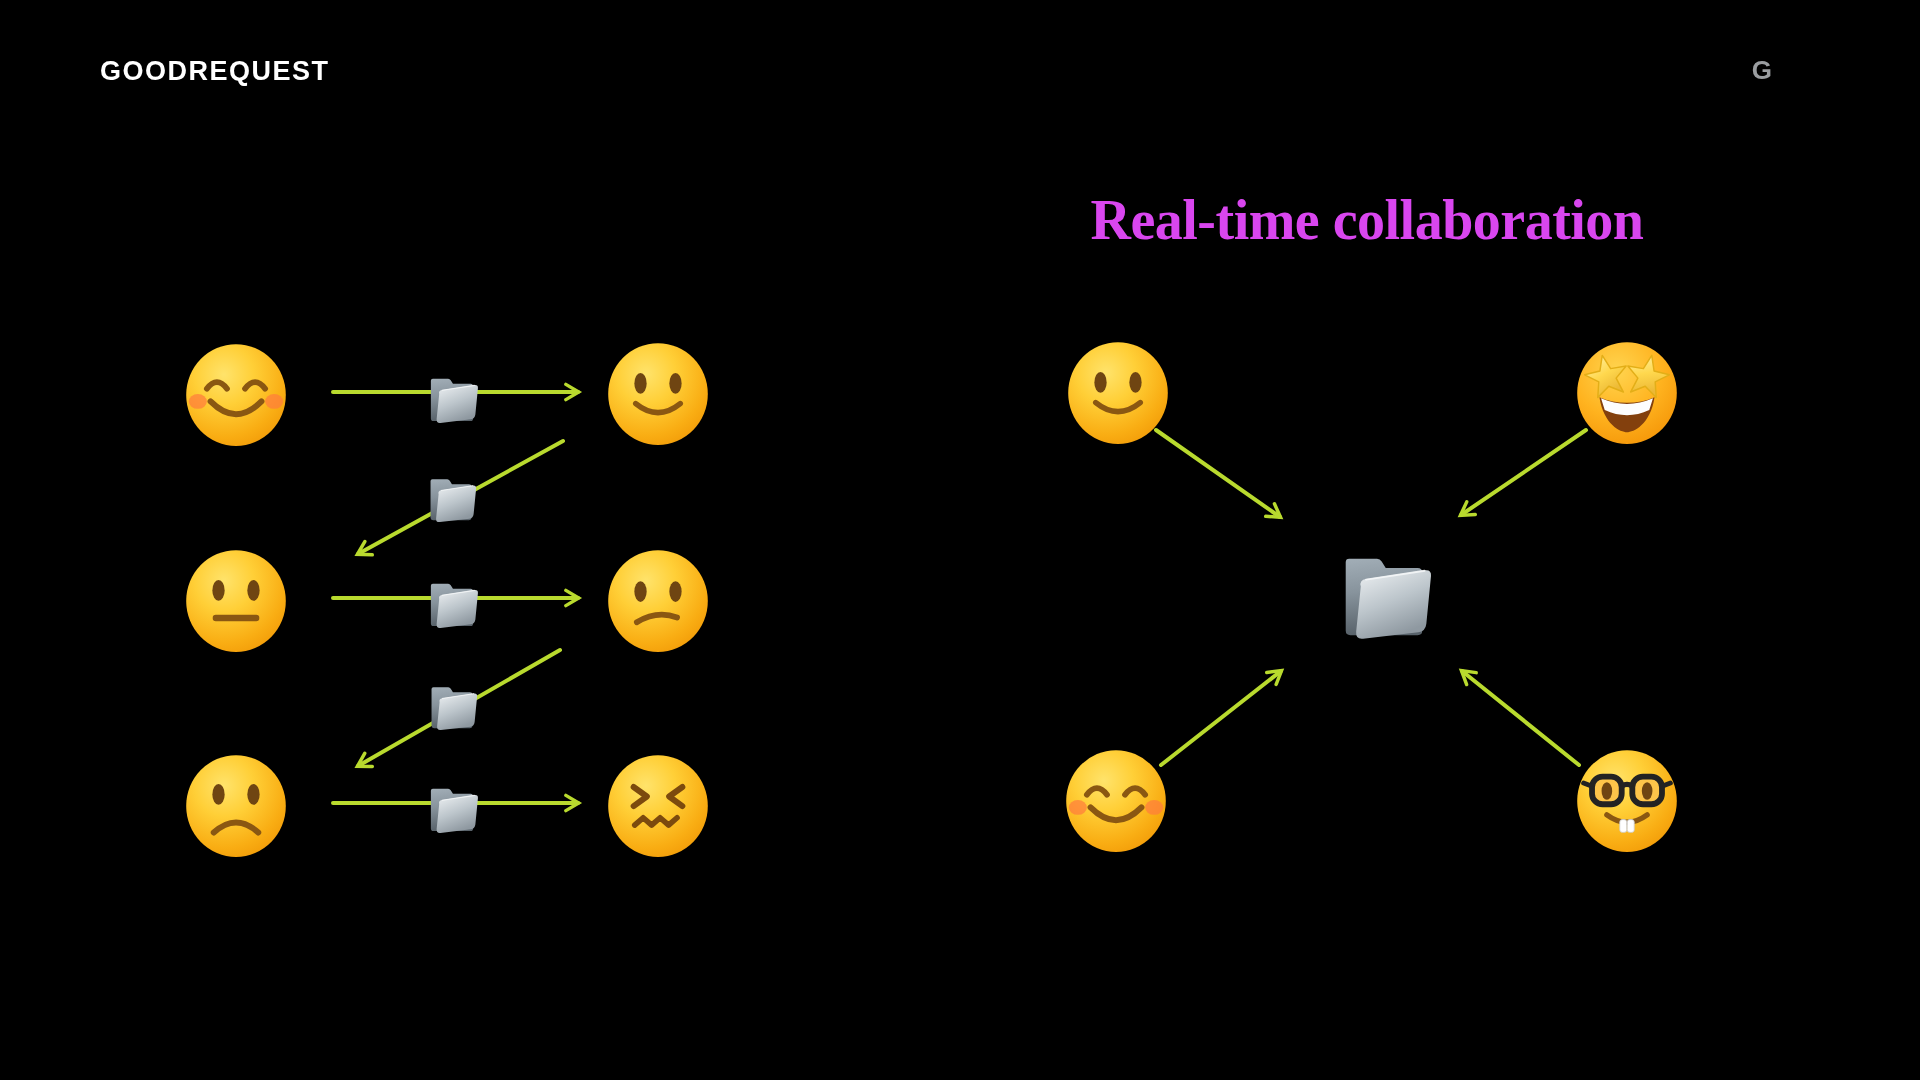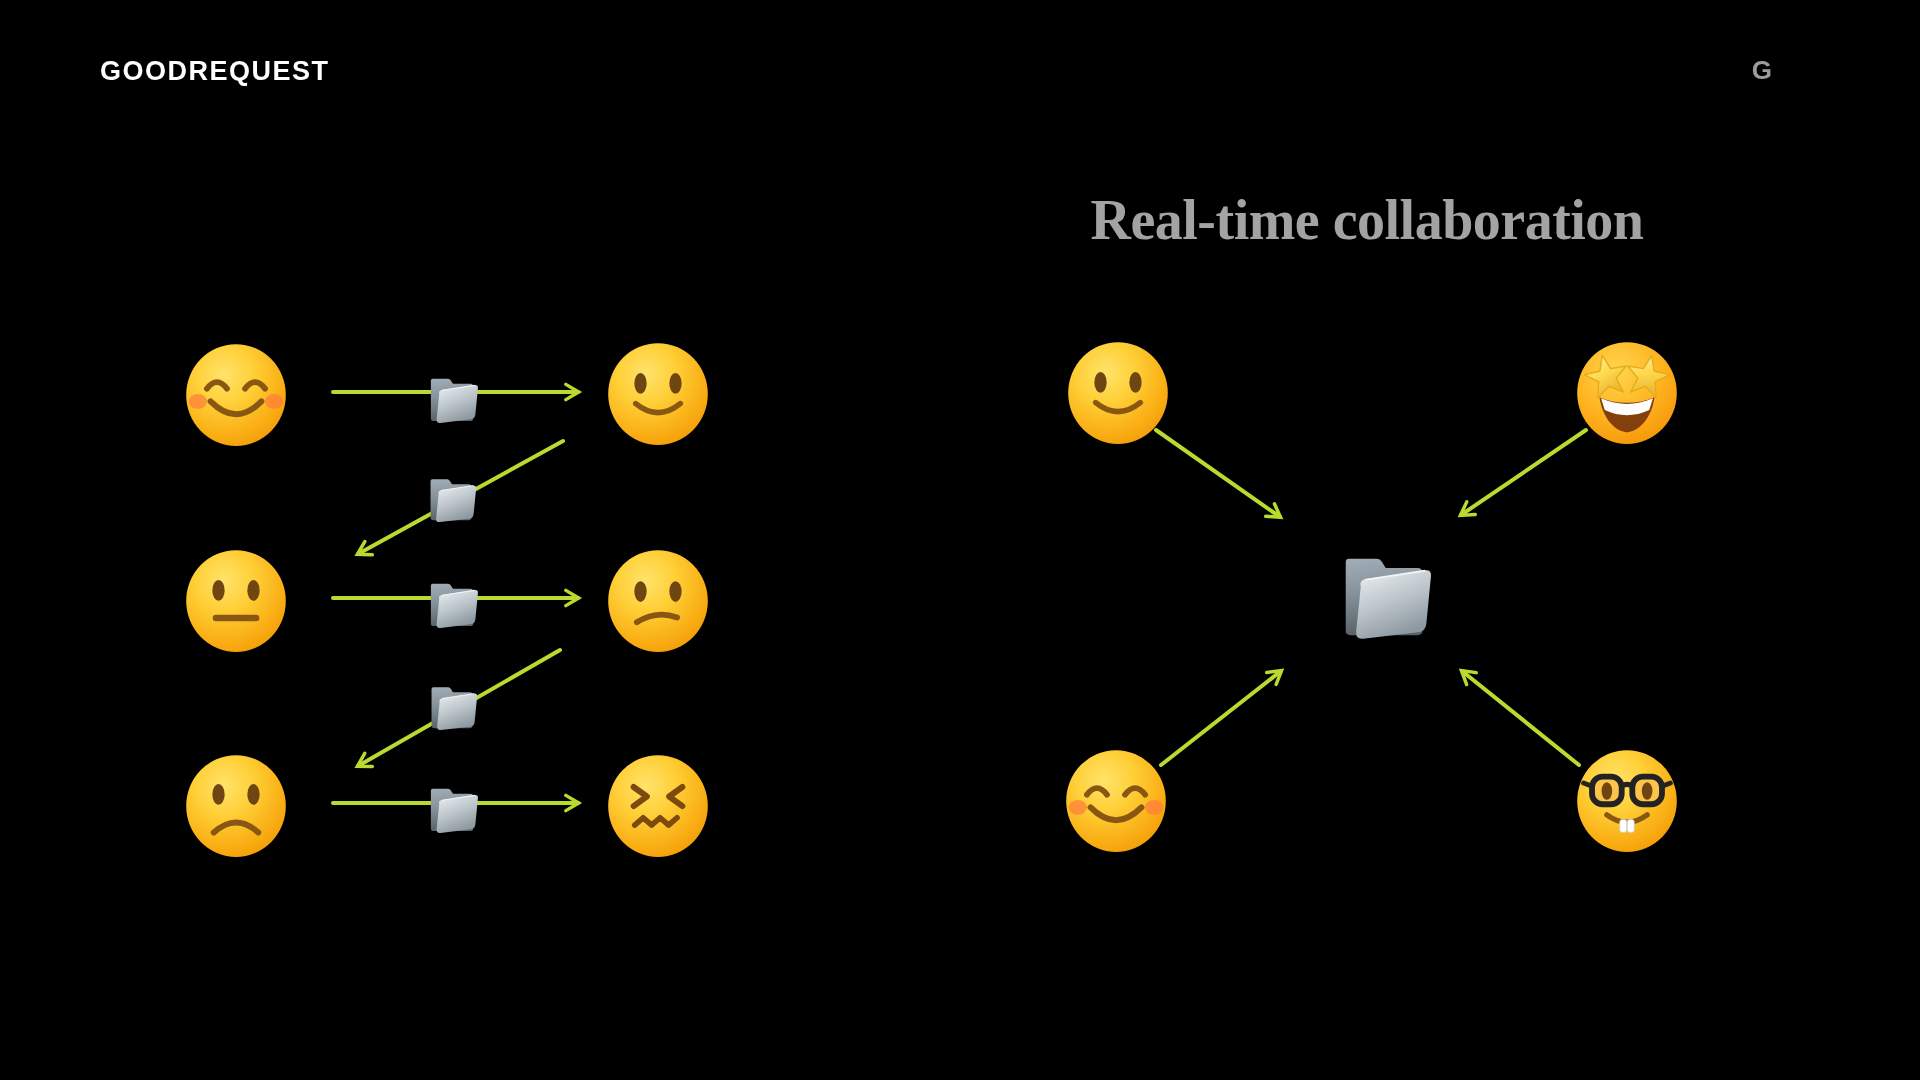--- a/index.html
+++ b/index.html
@@ -53,21 +53,21 @@
         <stop offset="0" stop-color="#eff2f4"></stop>
         <stop offset="0.55" stop-color="#bcc5cb"></stop>
         <stop offset="1" stop-color="#8f99a1"></stop>
       </linearGradient>
     </defs>
   </svg>
 
   <div class="logo" style="color: rgb(255, 255, 255);">GOODREQUEST</div>
   <div class="gmark" style="color: rgb(154, 157, 160);">G</div>
 
-  <h1 class="title title-right" style="color: #a3a3a3;">Real-time collaboration</h1>
+  <h1 class="title title-right" style="color: #d946ef;">Real-time collaboration</h1>
 
   <svg id="arrows" viewBox="0 0 1920 1080">
       <defs>
         <marker id="ah" viewBox="0 0 12 12" refX="9" refY="6" markerWidth="5.2" markerHeight="5.2" orient="auto" markerUnits="strokeWidth">
      <path d="M2,1.6 L9.4,6 L2,10.4" fill="none" stroke="#b9da2e" stroke-width="2" stroke-linecap="round"></path>
    </marker>
       </defs>
       <path d="M333,392 L578,392" stroke="#b9da2e" stroke-width="4" stroke-linecap="round" fill="none" marker-end="url(#ah)"></path>
       <path d="M333,598 L578,598" stroke="#b9da2e" stroke-width="4" stroke-linecap="round" fill="none" marker-end="url(#ah)"></path>
       <path d="M333,803 L578,803" stroke="#b9da2e" stroke-width="4" stroke-linecap="round" fill="none" marker-end="url(#ah)"></path>

